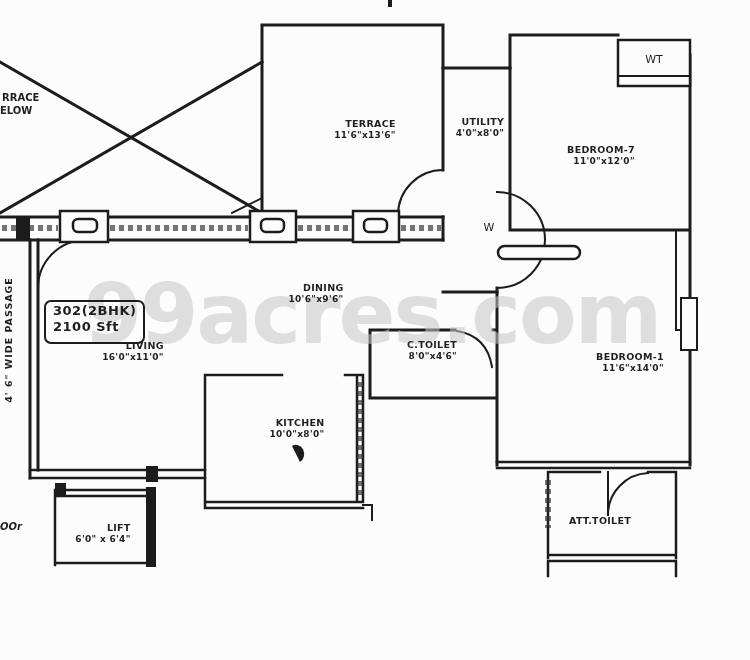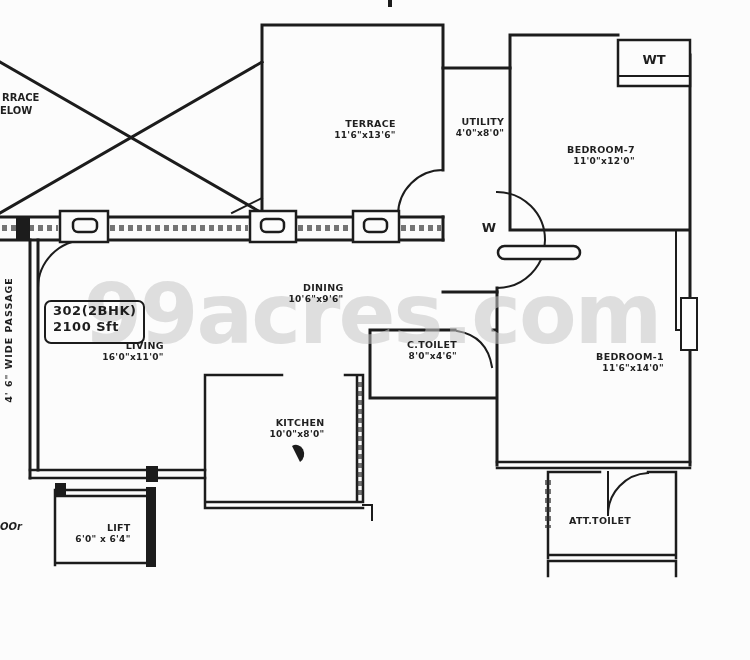--- a/index.html
+++ b/index.html
@@ -6,22 +6,22 @@
   #plan{position:relative;width:750px;height:660px;background:#fcfcfc;overflow:hidden;
         font-family:"DejaVu Sans",sans-serif;color:#1d1d1d;}
   #walls{position:absolute;left:0;top:0;z-index:1;}
   .watermark{position:absolute;left:372px;top:314px;transform:translate(-50%,-50%);
         z-index:2;font-size:84px;font-weight:700;letter-spacing:-2px;color:#c7c7c7;
         opacity:.55;white-space:nowrap;}
   .lbl{position:absolute;z-index:3;transform:translate(-50%,-50%);text-align:right;
         font-size:9.5px;font-weight:700;letter-spacing:.3px;line-height:1.25;
         white-space:nowrap;color:#1f1f1f;}
   .lbl .dims{font-size:9px;font-weight:700;}
-  .marker{position:absolute;z-index:3;transform:translate(-50%,-50%);font-size:13px;
-        font-weight:700;color:#1f1f1f;}
+  .marker{position:absolute;z-index:3;transform:translate(-50%,-50%);font-size:11px;
+        font-weight:400;color:#1f1f1f;}
   .unitbox{position:absolute;left:44px;top:281px;z-index:3;border:2.5px solid #1c1c1c;
         border-radius:7px;padding:1px 7px 8px 7px;font-size:13px;font-weight:700;
         line-height:1.2;letter-spacing:.5px;background:rgba(252,252,252,.0);margin-top:19px;}
   .vtext{position:absolute;left:8px;top:340px;z-index:3;transform:translate(-50%,-50%) rotate(-90deg);
         font-size:9.5px;font-weight:700;letter-spacing:1px;white-space:nowrap;color:#1f1f1f;}
   .partial{position:absolute;z-index:3;font-size:10px;font-weight:700;color:#1f1f1f;white-space:nowrap;text-align:right;}
 </style>
 </head>
 <body>
 

